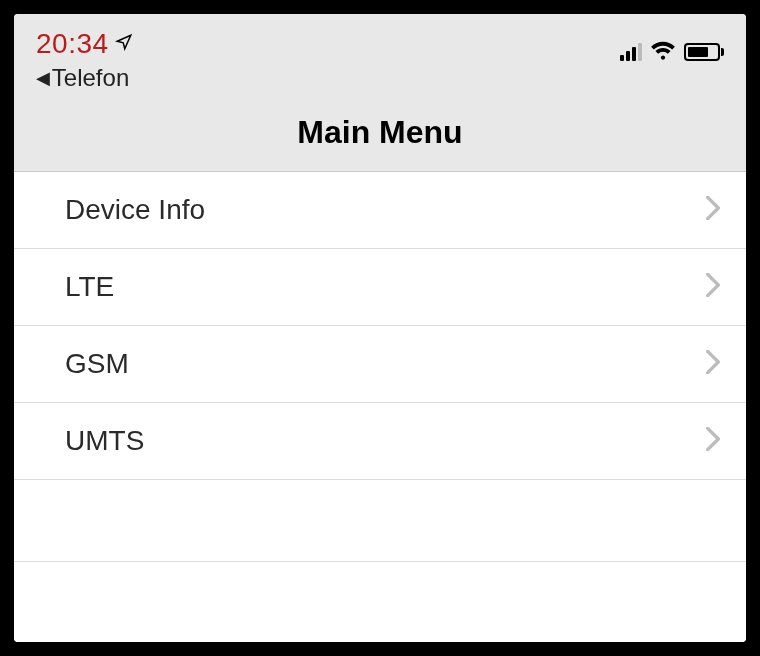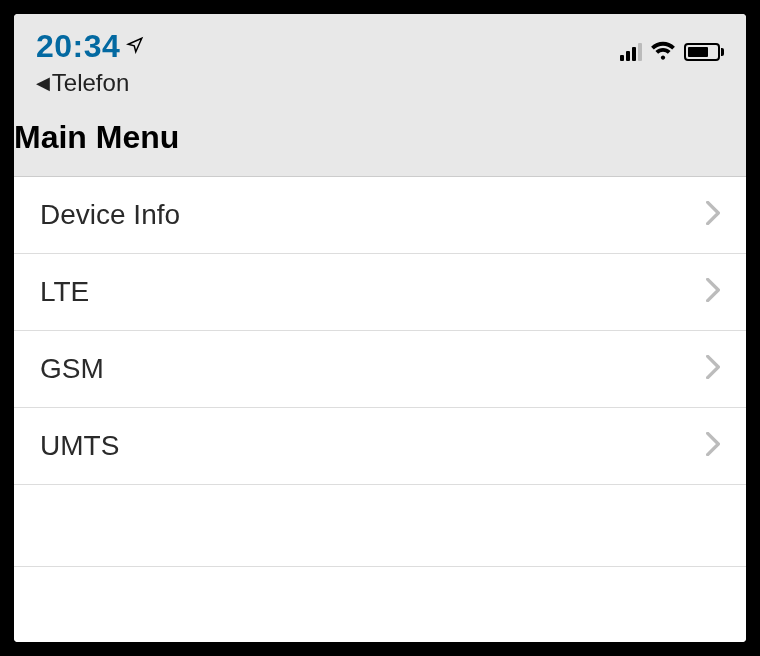--- a/index.html
+++ b/index.html
@@ -41,23 +41,23 @@
       flex-direction: column;
       align-items: flex-start;
       gap: 2px;
     }
     .time-row {
       display: flex;
       align-items: center;
       gap: 6px;
     }
     .time {
-      font-size: 32px;
-      font-weight: 700;
-      color: #0369a1;
+      font-size: 28px;
+      font-weight: 400;
+      color: #b91c1c;
       letter-spacing: 0.5px;
     }
     .location-icon {
       font-size: 22px;
       color: #000;
     }
     .back-row {
       display: flex;
       align-items: center;
       gap: 2px;
@@ -117,20 +117,21 @@
     }
     .battery-tip {
       width: 3px;
       height: 8px;
       background: #000;
       border-radius: 0 2px 2px 0;
       margin-left: 1px;
     }
     .nav-header {
       background: #e8e8e8;
+      text-align: center;
       padding: 18px 0 20px 0;
       border-bottom: 1px solid #ccc;
     }
     .nav-title {
       font-size: 32px;
       font-weight: 700;
       color: #000;
     }
     .menu-list {
       background: #fff;
@@ -141,20 +142,21 @@
       justify-content: space-between;
       align-items: center;
       padding: 22px 26px;
       border-bottom: 1px solid #ddd;
       cursor: pointer;
     }
     .menu-item-label {
       font-size: 28px;
       font-weight: 400;
       color: #2a2a2a;
+      margin-left: 25px;
     }
     .chevron-right {
       color: #bcbcbc;
     }
     .chevron-right svg {
       width: 14px;
       height: 24px;
     }
     .empty-row {
       height: 82px;

